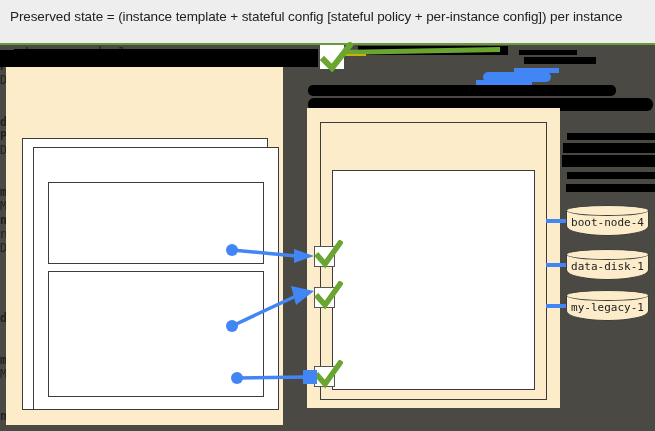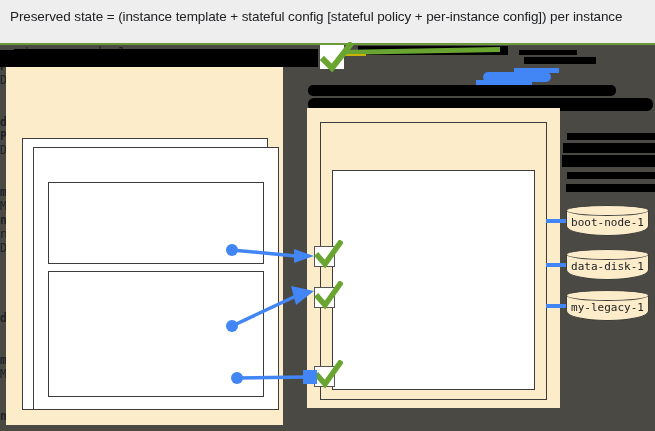--- a/index.html
+++ b/index.html
@@ -255,21 +255,21 @@
     <rect x="303" y="370" width="14" height="14" fill="#4285f4"></rect>
 
     <line x1="546" y1="221" x2="570" y2="221" stroke="#4285f4" stroke-width="4"></line>
     <line x1="546" y1="265" x2="570" y2="265" stroke="#4285f4" stroke-width="4"></line>
     <line x1="546" y1="306" x2="570" y2="306" stroke="#4285f4" stroke-width="4"></line>
   </svg>
 
   <div class="disk" style="left:566px; top:205px;">
     <div class="body"></div>
     <div class="top"></div>
-    <div class="lbl">boot-node-1</div>
+    <div class="lbl">boot-node-4</div>
   </div>
 
   <div class="disk" style="left:566px; top:249px;">
     <div class="body"></div>
     <div class="top"></div>
     <div class="lbl">data-disk-1</div>
   </div>
 
   <div class="disk" style="left:566px; top:290px;">
     <div class="body"></div>

